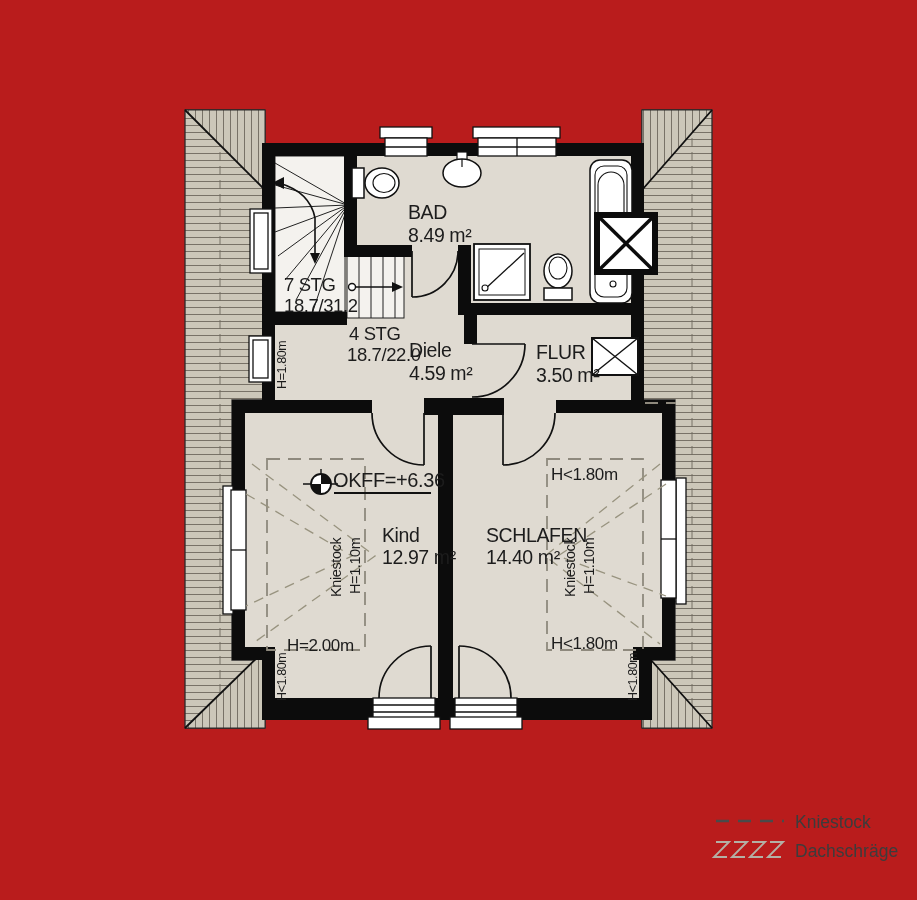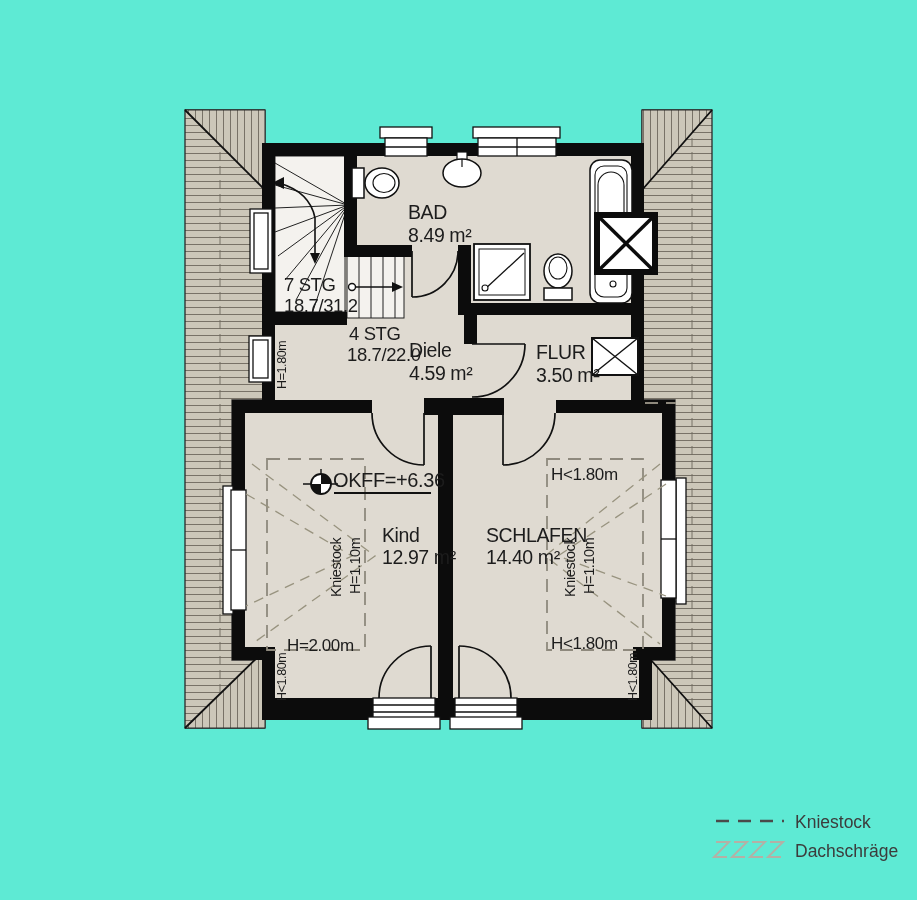--- a/index.html
+++ b/index.html
@@ -1,16 +1,16 @@
 <!DOCTYPE html>
 <html><head>
 <meta charset="utf-8">
 <style>
   html,body{margin:0;padding:0;background:#ffffff;}
-  .stage{position:relative;width:917px;height:900px;background:#5eead4;overflow:hidden;
+  .stage{position:relative;width:917px;height:900px;background:#b91c1c;overflow:hidden;
          font-family:"Liberation Sans", sans-serif;}
   svg text{fill:#1c1c1c;letter-spacing:-0.4px;}
   .room-name{font-size:19.5px;}
   .room-area{font-size:19.5px;}
   .stg-text{font-size:18.5px;}
   .ann-text{font-size:17px;}
   .ann-small{font-size:14.5px;}
   .ann-tiny{font-size:12.5px;}
   .okff-text{font-size:20px;}
   .legend-text{font-size:17.5px;fill:#3c3c3c;letter-spacing:0;}

